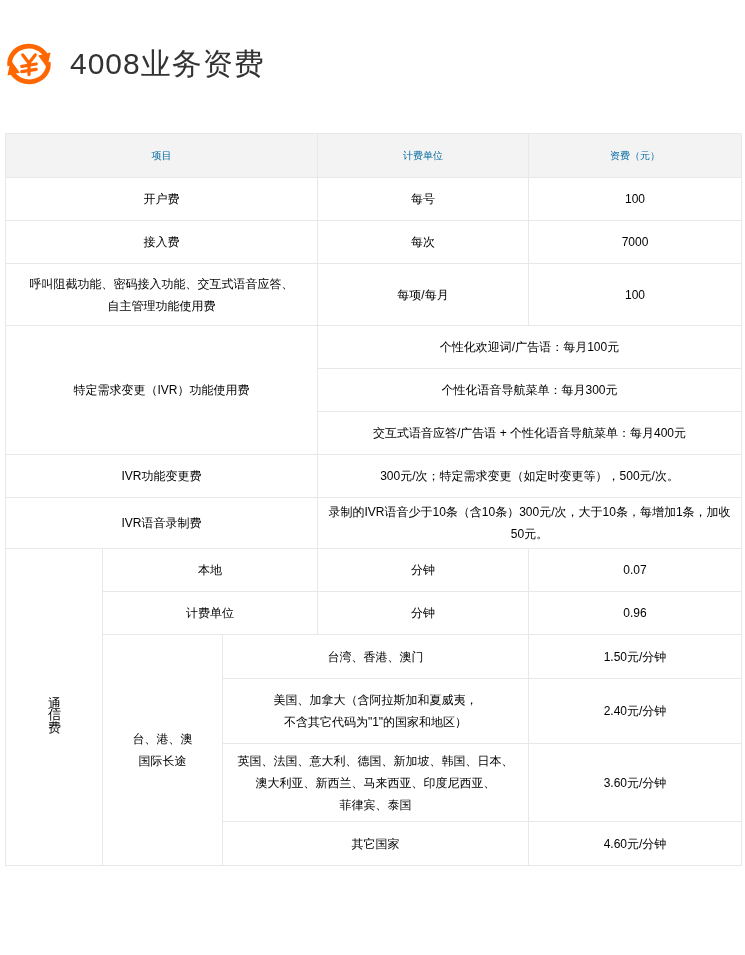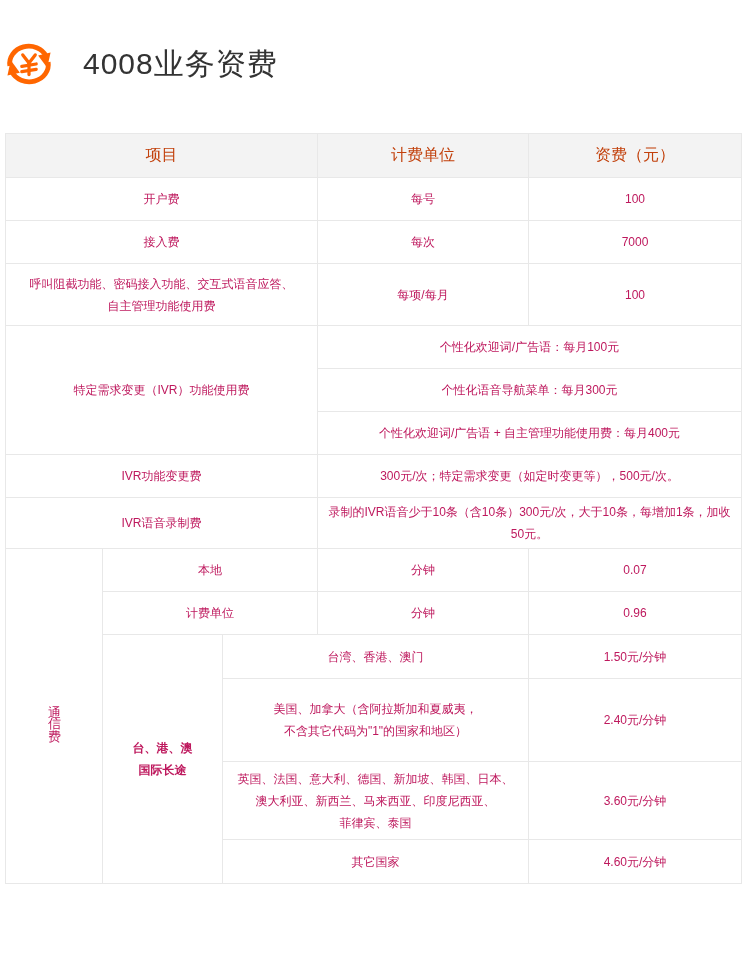--- a/index.html
+++ b/index.html
@@ -4,60 +4,60 @@
 <style>
   * { box-sizing: border-box; }
   html,body { margin:0; padding:0; }
   body {
     width:745px; height:955px;
     background:#ffffff;
     font-family:"Liberation Sans","DejaVu Sans",sans-serif;
     overflow:hidden;
   }
   .page-header {
-    display:flex; align-items:center; gap:31px;
+    display:flex; align-items:center; gap:18px;
     padding:42px 0 0 6px;
     height:86px;
   }
   .logo-icon { width:46px; height:44px; flex:none; }
   .page-title {
     margin:0;
     font-size:30px; font-weight:400; color:#333333;
     letter-spacing:1px;
   }
   table.pricing {
     border-collapse:collapse; table-layout:fixed;
     width:736px;
     margin:47px 0 0 5px;
   }
   table.pricing th, table.pricing td { border:1px solid #e8e8e8; }
   table.pricing th {
     background:#f3f3f3;
-    font-size:16px; font-weight:400; color:#c2410c;
+    font-size:10px; font-weight:400; color:#0369a1;
     text-align:center; vertical-align:middle;
   }
   table.pricing td {
-    font-size:12px; color:#be185d;
+    font-size:12px; color:#000000;
     text-align:center; vertical-align:middle;
     white-space:pre-line;
     line-height:22px;
     padding:3px 6px;
   }
   tr.h44 { height:44px; }
   tr.h43 { height:43px; }
   tr.h62 { height:62px; }
-  tr.h65 { height:83px; }
+  tr.h65 { height:65px; }
   tr.h78 { height:78px; }
   .vert {
     writing-mode:vertical-lr;
     display:inline-block;
     letter-spacing:12px;
     font-size:13px;
   }
-  .intl-label { line-height:26px;font-weight:bold; }
+  .intl-label { line-height:26px; }
 </style>
 </head>
 <body>
 
 <header class="page-header">
   <svg class="logo-icon" viewBox="0 0 48 44" xmlns="http://www.w3.org/2000/svg" aria-hidden="true">
     <g stroke="#ff6600" stroke-width="5" fill="none">
       <path d="M 4 24 A 20 18 0 0 1 42 14"></path>
       <path d="M 44 20 A 20 18 0 0 1 6 30"></path>
     </g>
@@ -110,21 +110,21 @@
       <td>100</td>
     </tr>
     <tr class="h43">
       <td colspan="3" rowspan="3">特定需求变更（IVR）功能使用费</td>
       <td colspan="2">个性化欢迎词/广告语：每月100元</td>
     </tr>
     <tr class="h43">
       <td colspan="2">个性化语音导航菜单：每月300元</td>
     </tr>
     <tr class="h43">
-      <td colspan="2">个性化欢迎词/广告语 + 自主管理功能使用费：每月400元</td>
+      <td colspan="2">交互式语音应答/广告语 + 个性化语音导航菜单：每月400元</td>
     </tr>
     <tr class="h43">
       <td colspan="3">IVR功能变更费</td>
       <td colspan="2">300元/次；特定需求变更（如定时变更等），500元/次。</td>
     </tr>
     <tr class="h43">
       <td colspan="3">IVR语音录制费</td>
       <td colspan="2">录制的IVR语音少于10条（含10条）300元/次，大于10条，每增加1条，加收50元。</td>
     </tr>
     <tr class="h43">

